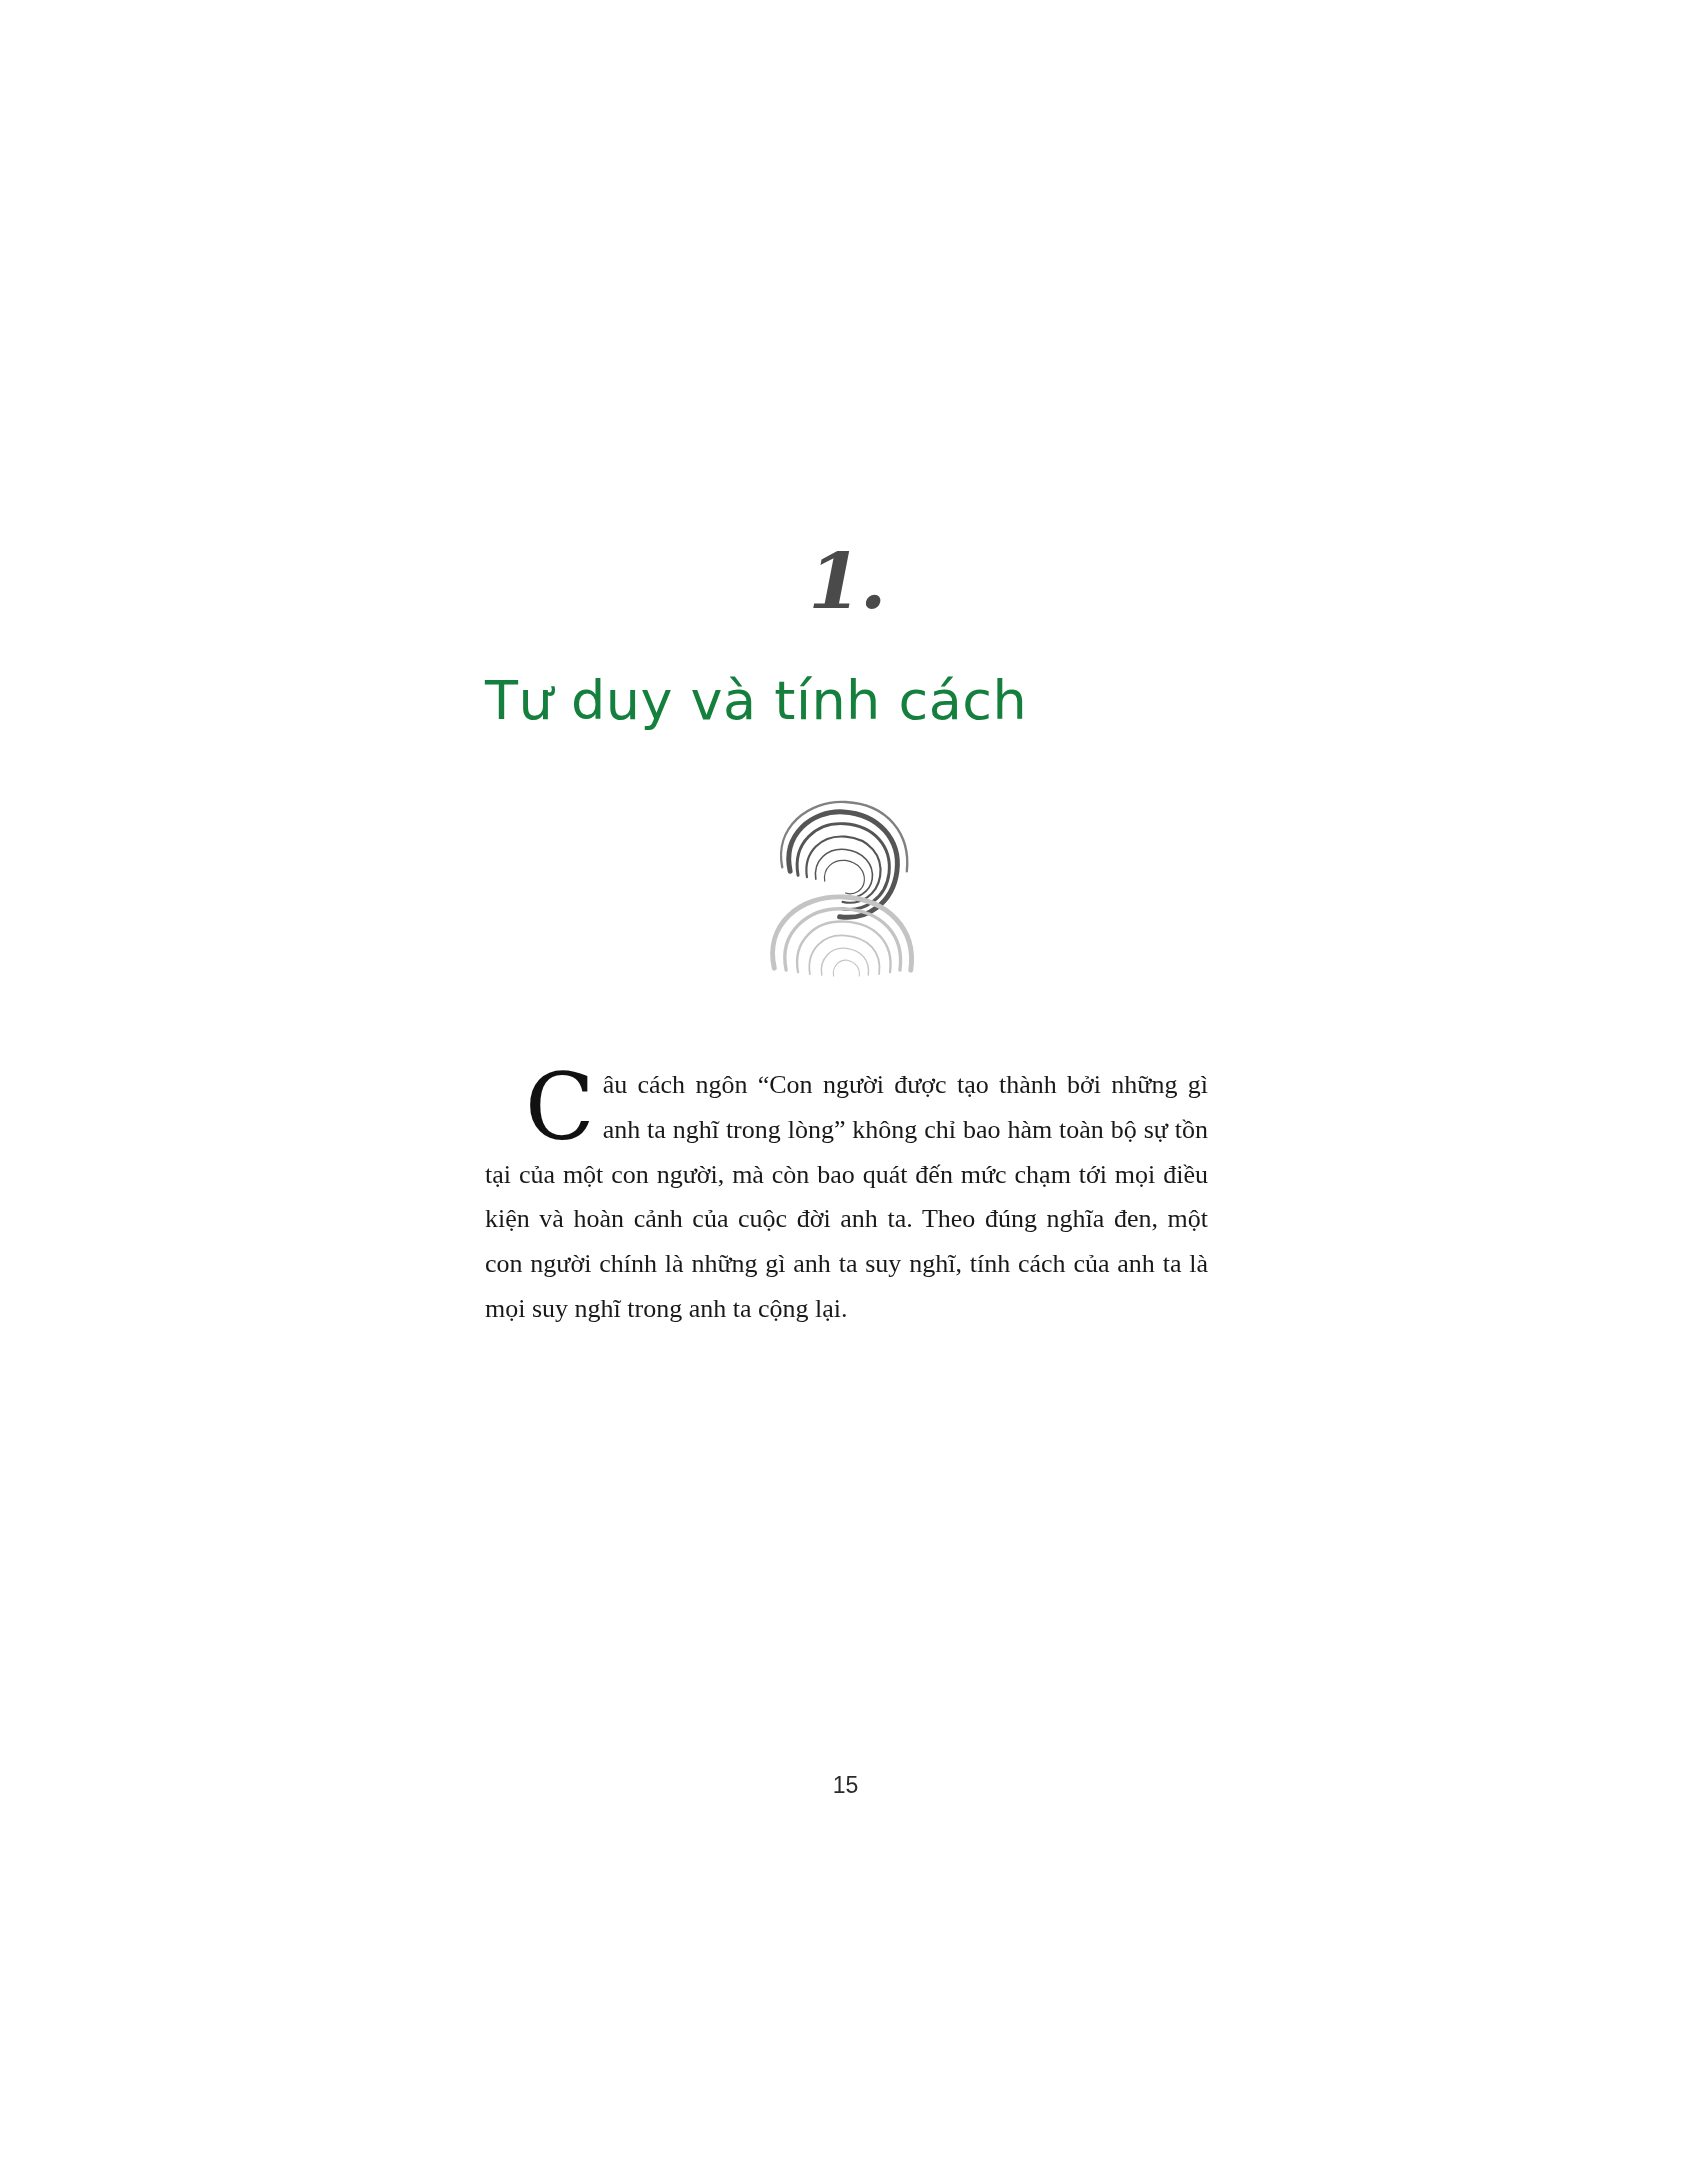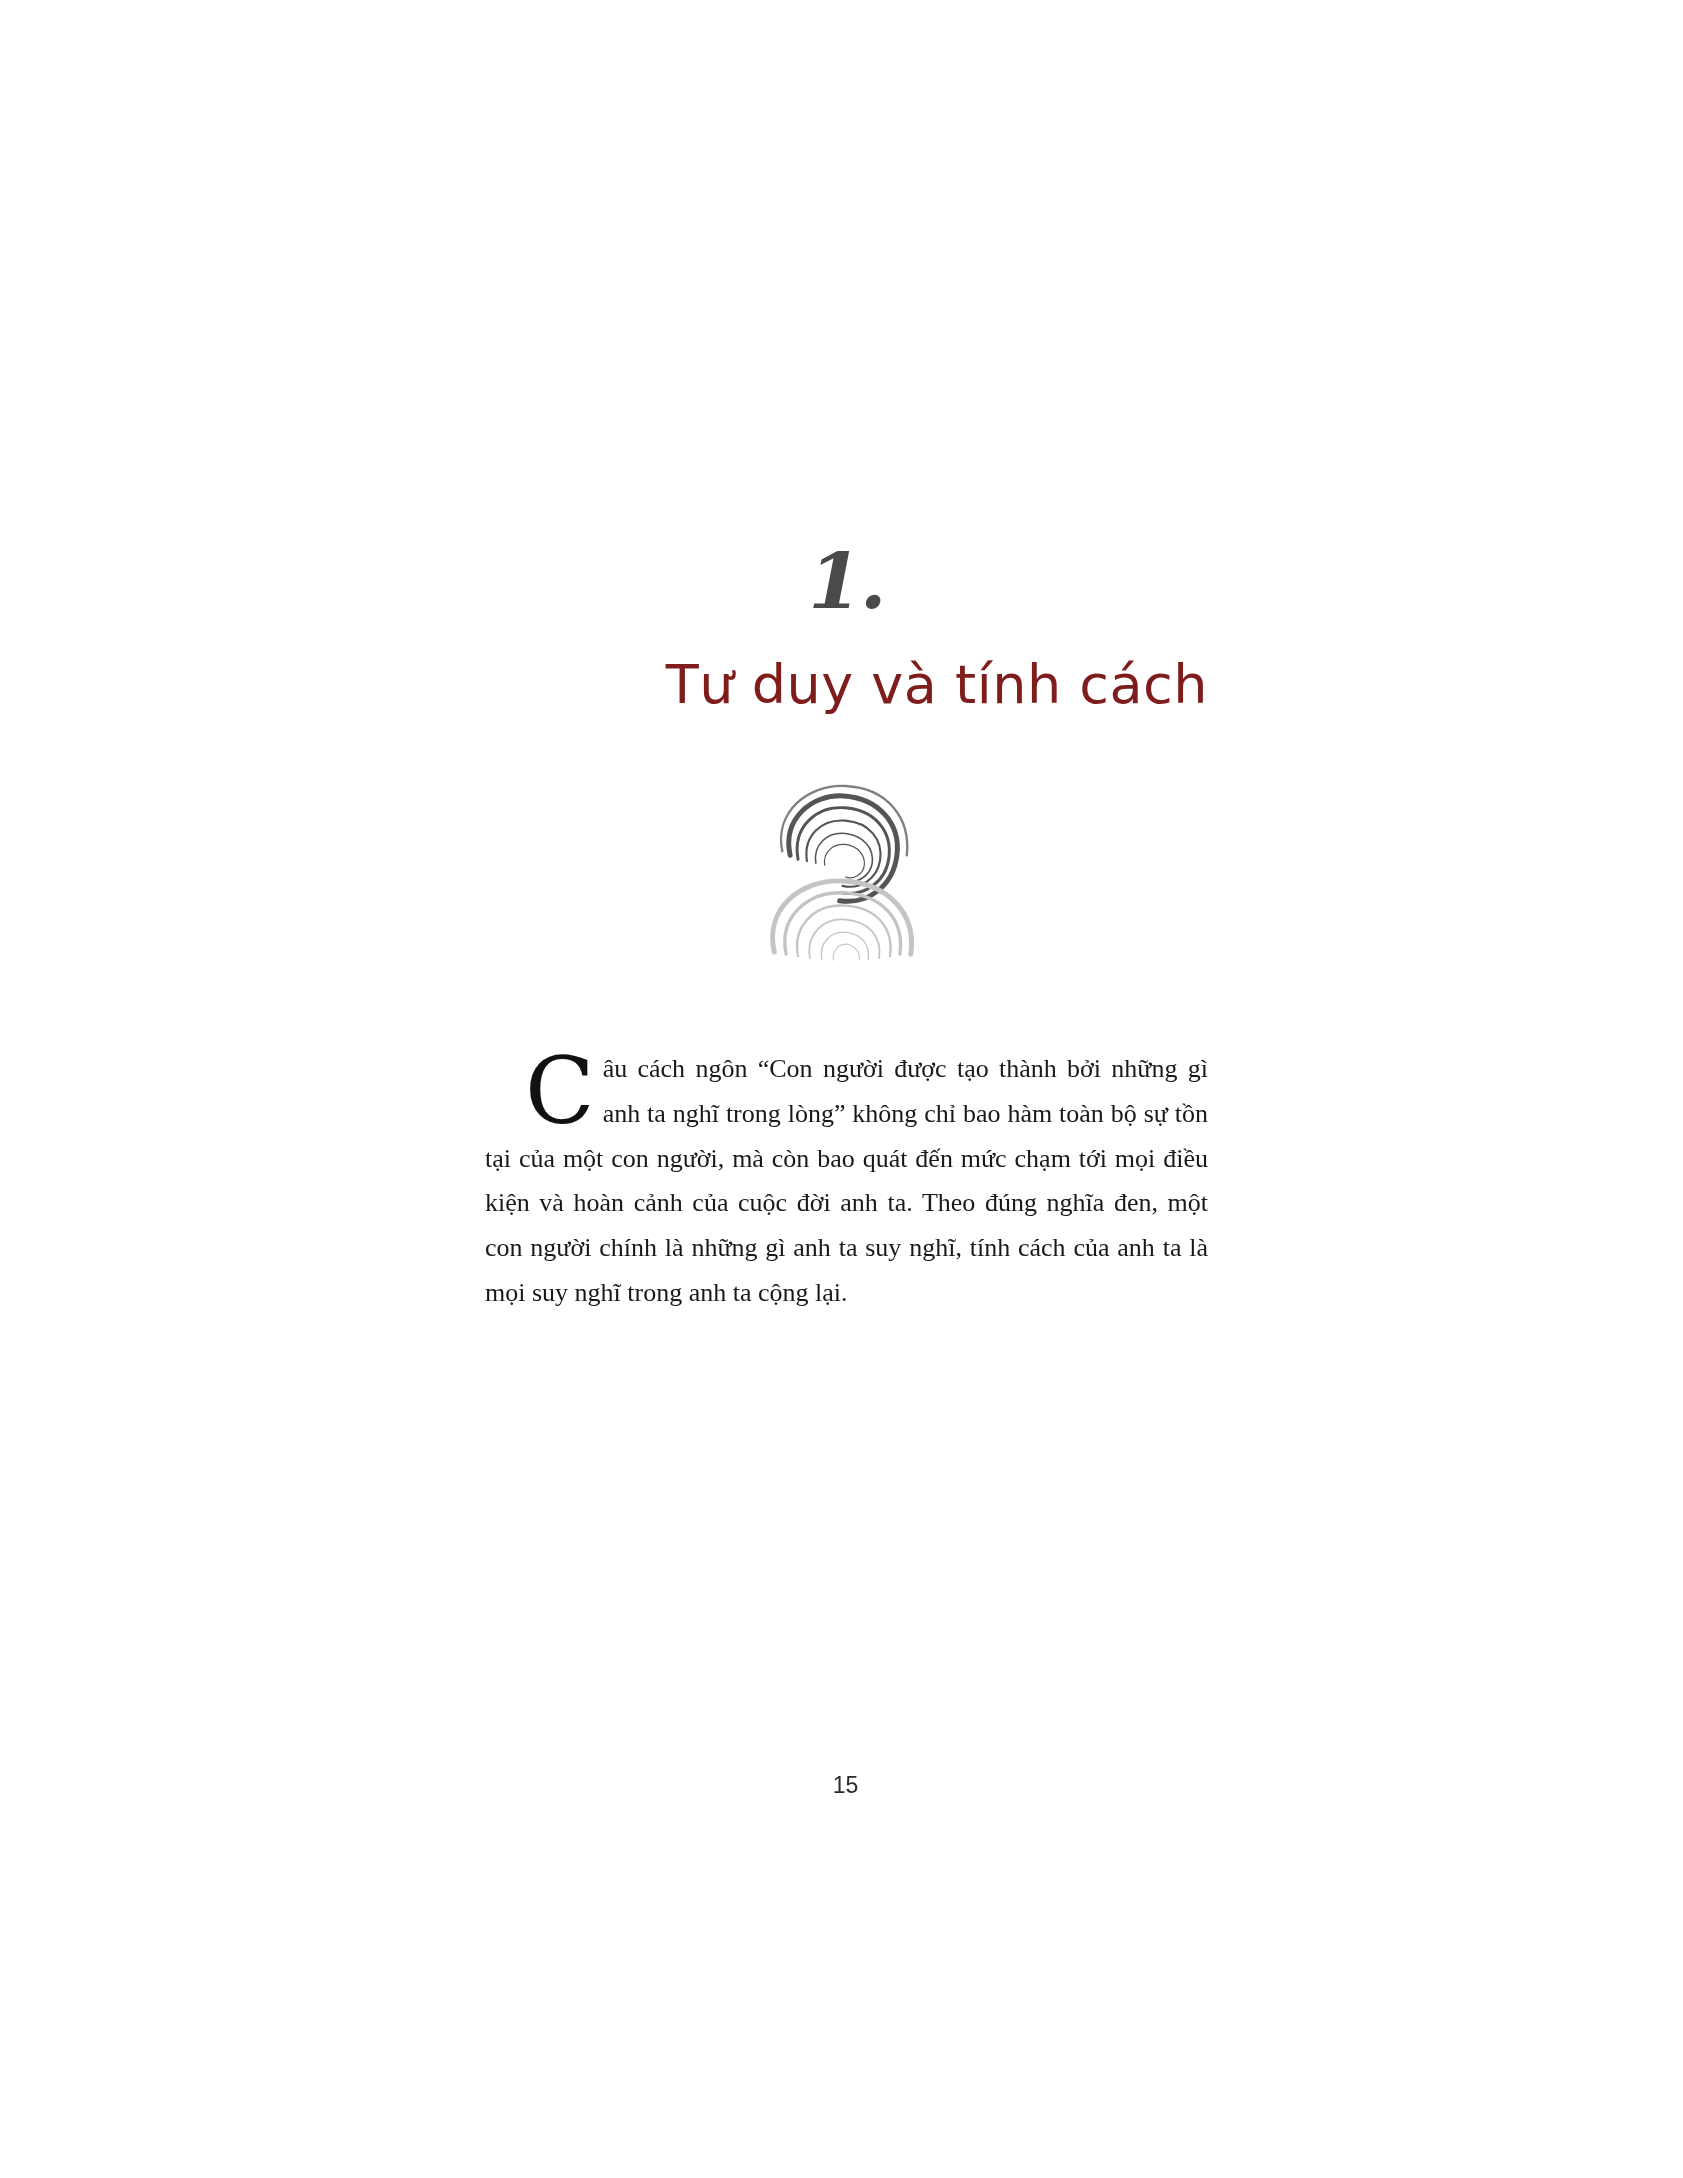--- a/index.html
+++ b/index.html
@@ -36,27 +36,27 @@
     font-style: italic;
     font-weight: 700;
     font-size: 77px;
     line-height: 1;
     color: #4a4a4a;
     letter-spacing: -2px;
   }
 
   
   .chapter-title {
-    text-align: right;
-    margin-top: 34px;
+    text-align: left;
+    margin-top: 50px;
     font-family: "DejaVu Sans", "Liberation Sans", sans-serif;
     font-weight: 400;
     font-size: 54px;
     line-height: 1.15;
-    color: #7f1d1d;
+    color: #15803d;
     letter-spacing: 0.5px;
   }
 
   
   .ornament-wrap {
     margin-top: 48px;
     display: flex;
     justify-content: center;
     align-items: flex-start;
   }

